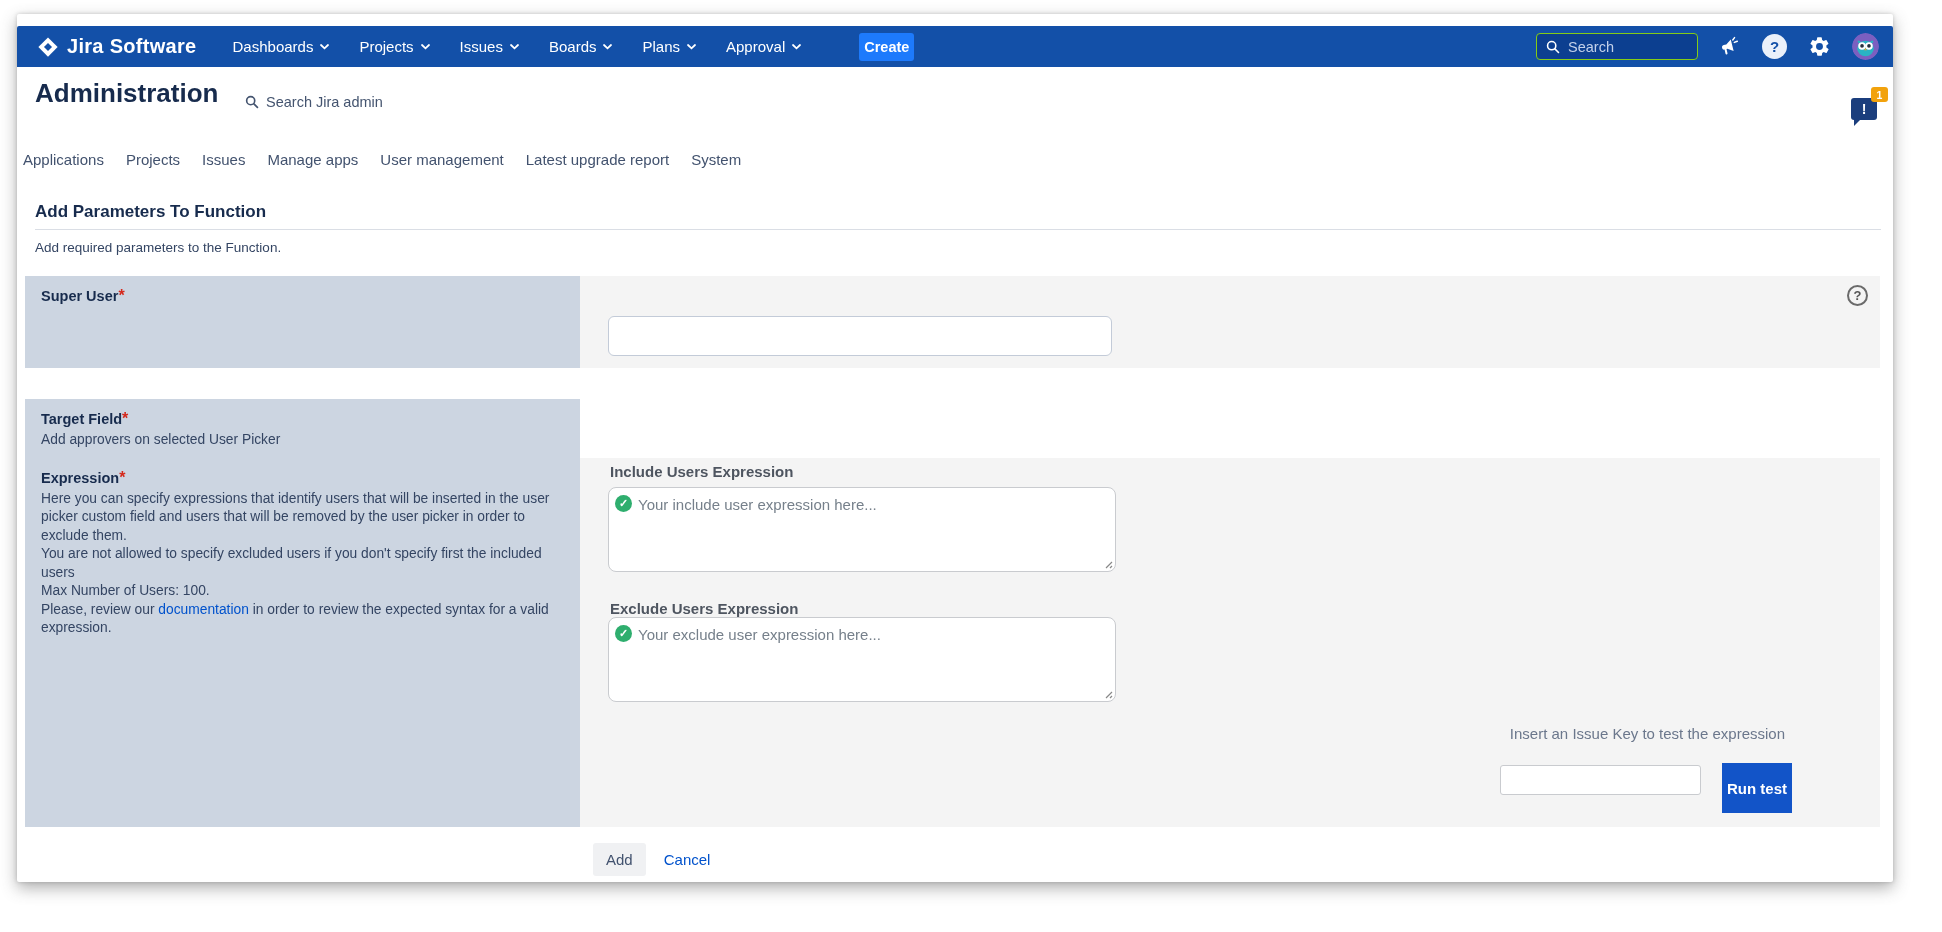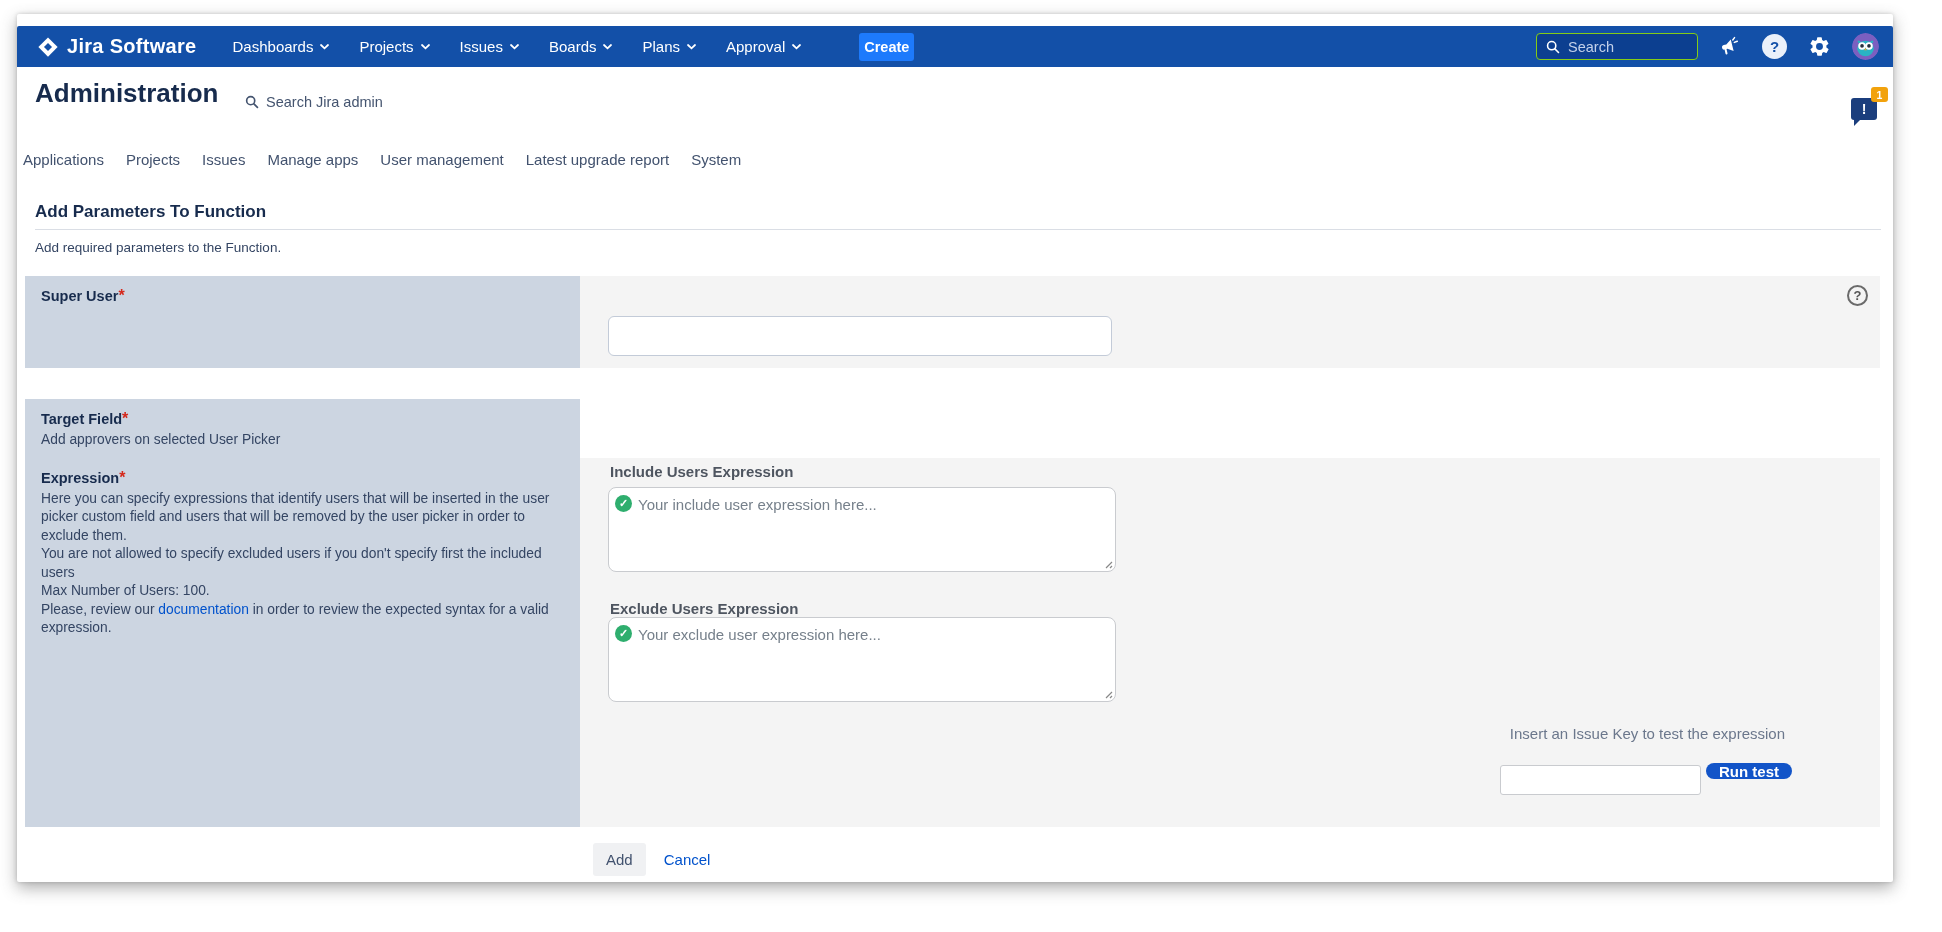--- a/index.html
+++ b/index.html
@@ -77,22 +77,22 @@
                       font-family:"Liberation Sans", sans-serif; }
   .ta-wrap textarea::placeholder { color:#76808B; opacity:1; }
   .check-badge { position:absolute; left:7px; top:8px; width:17px; height:17px; border-radius:50%;
                  background:#2EAE6E; color:#fff; font-size:11px; font-weight:700;
                  display:flex; align-items:center; justify-content:center; }
   .resize-glyph { position:absolute; right:3px; bottom:3px; }
 
   .test-label { position:absolute; right:95px; top:267px; font-size:15px; color:#6B778C; }
   .test-input { position:absolute; right:179px; top:307px; width:201px; height:30px; background:#fff;
                 border:1px solid #C9CBCF; border-radius:3px; font-size:14px; padding:0 8px; color:#333; }
-  .run-test-btn { position:absolute; right:88px; top:305px; height:16px; padding:0 13px; background:#1254C8;
-                  color:#fff; font-weight:700; font-size:15px; border:none; border-radius:9px; cursor:pointer; }
+  .run-test-btn { position:absolute; right:88px; top:305px; height:50px; padding:0 5px; background:#1254C8;
+                  color:#fff; font-weight:700; font-size:15px; border:none; border-radius:0; cursor:pointer; }
 
   
   .actions { position:absolute; top:829px; left:576px; display:flex; align-items:center; gap:18px; }
   .add-btn { background:#F0F1F3; border:none; border-radius:3px; padding:8px 13px; font-size:15px;
              color:#42526E; cursor:pointer; font-family:"Liberation Sans", sans-serif; }
   .cancel-link { color:#0052CC; font-size:15px; text-decoration:none; cursor:pointer; }
 </style>
 </head>
 <body>
 

